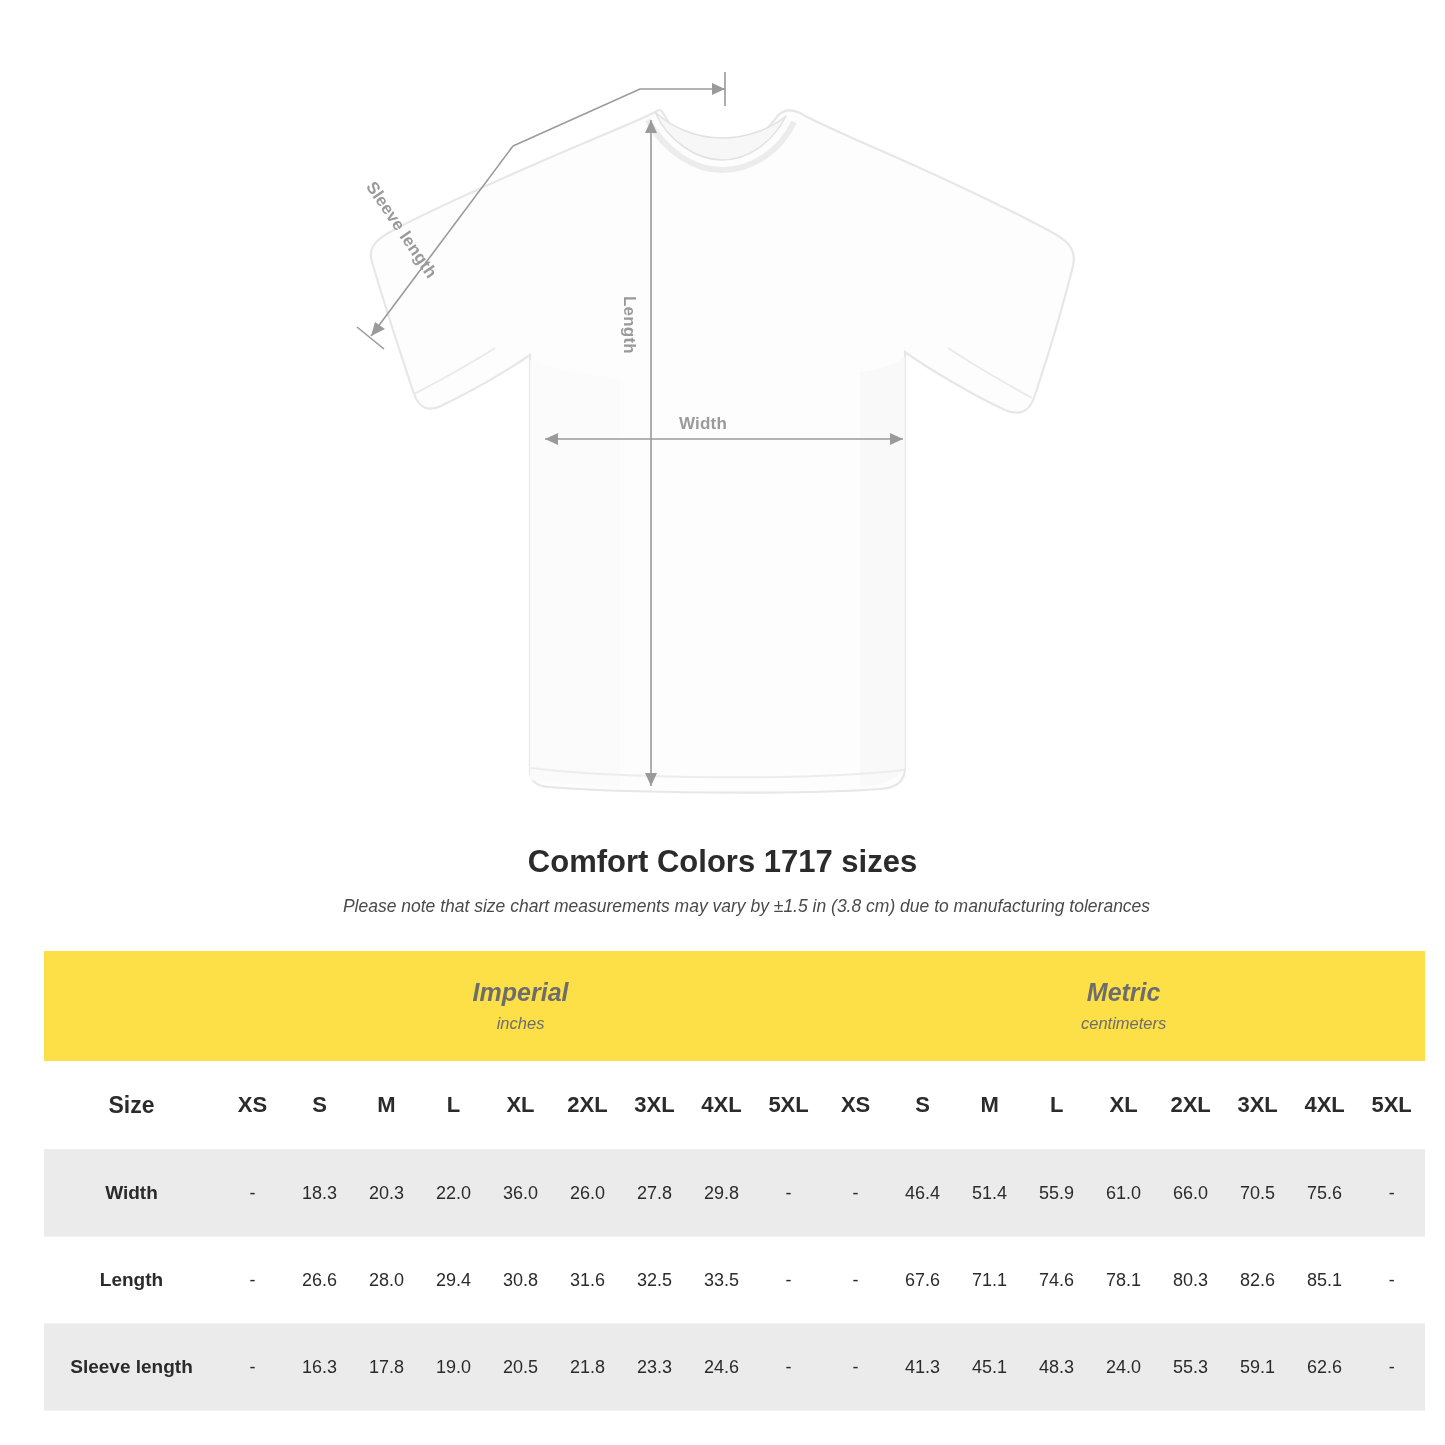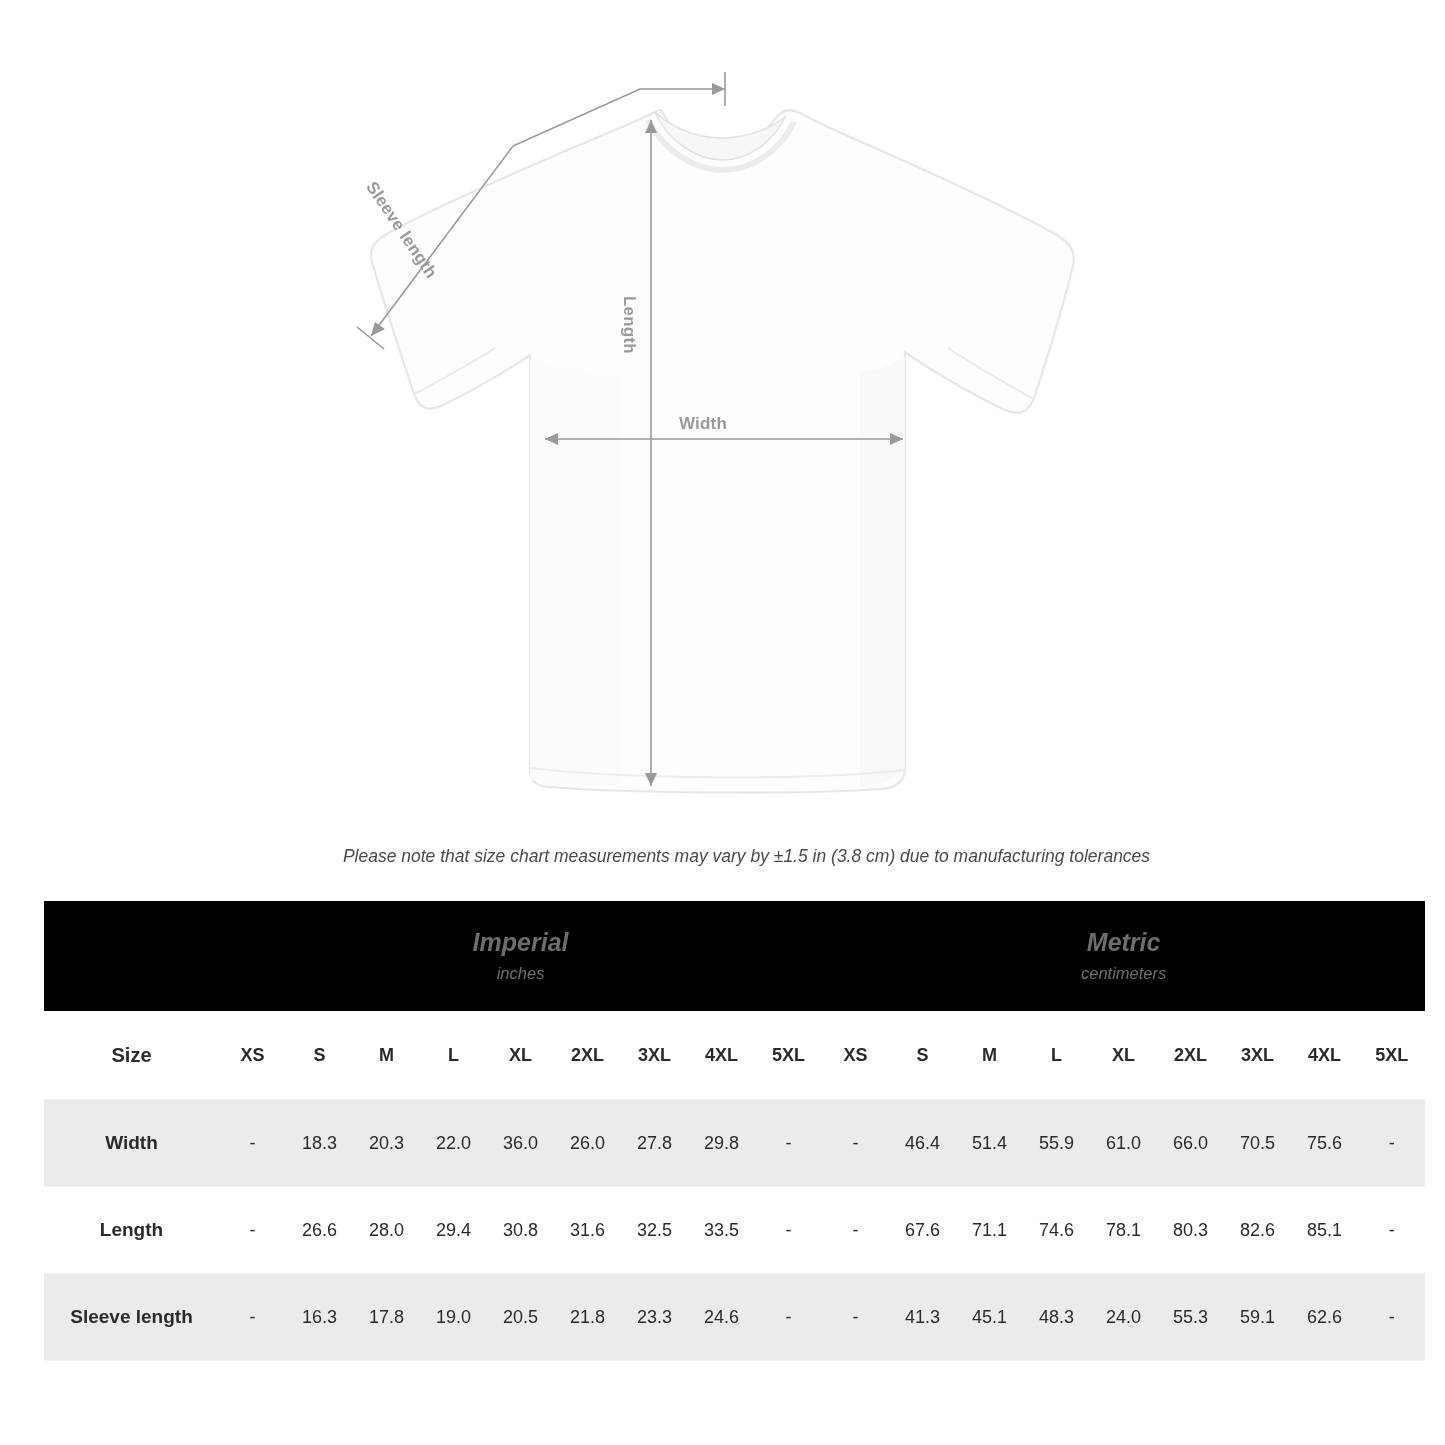--- a/index.html
+++ b/index.html
@@ -78,47 +78,47 @@
     border-collapse: collapse;
     width: 1357px;
     table-layout: fixed;
   }
   table.size-table td,
   table.size-table th {
     text-align: center;
     vertical-align: middle;
   }
   .unit-row td {
-    background: #000000;
+    background: #fde047;
     height: 110px;
     padding: 0;
   }
   .unit-title {
     font-size: 25px;
     font-style: italic;
     font-weight: bold;
     color: #6d6d6d;
     line-height: 1.1;
   }
   .unit-sub {
     font-size: 16.5px;
     font-style: italic;
     color: #6d6d6d;
     margin-top: 8px;
   }
   .head-row td {
     background: #ffffff;
     height: 86px;
     font-weight: bold;
-    font-size: 18px;
+    font-size: 22px;
     color: #2b2b2b;
     border-bottom: 1px solid #eeeeee;
   }
   .head-row td.size-head {
-    font-size: 20px;
+    font-size: 23px;
     text-align: center;
   }
   .data-row td {
     height: 84px;
     font-size: 18px;
     color: #2b2b2b;
     border-bottom: 1px solid #f2f2f2;
   }
   .data-row.shaded td {
     background: #ebebeb;
@@ -191,20 +191,21 @@
       <line x1="357" y1="327" x2="384" y2="349"></line>
     </g>
   </svg>
 
   <div class="dim-label label-width">Width</div>
   <div class="dim-label label-length">Length</div>
   <div class="dim-label label-sleeve">Sleeve length</div>
 </div>
 
 <div class="title-block">
+  <h1 class="chart-title">Comfort Colors 1717 sizes</h1>
   <p class="chart-note">Please note that size chart measurements may vary by ±1.5 in (3.8 cm) due to manufacturing tolerances</p>
 </div>
 
 <div class="table-wrap">
   <table class="size-table">
     <colgroup>
       <col class="col-label">
       <col class="col-cell">
         <col class="col-cell">
         <col class="col-cell">

